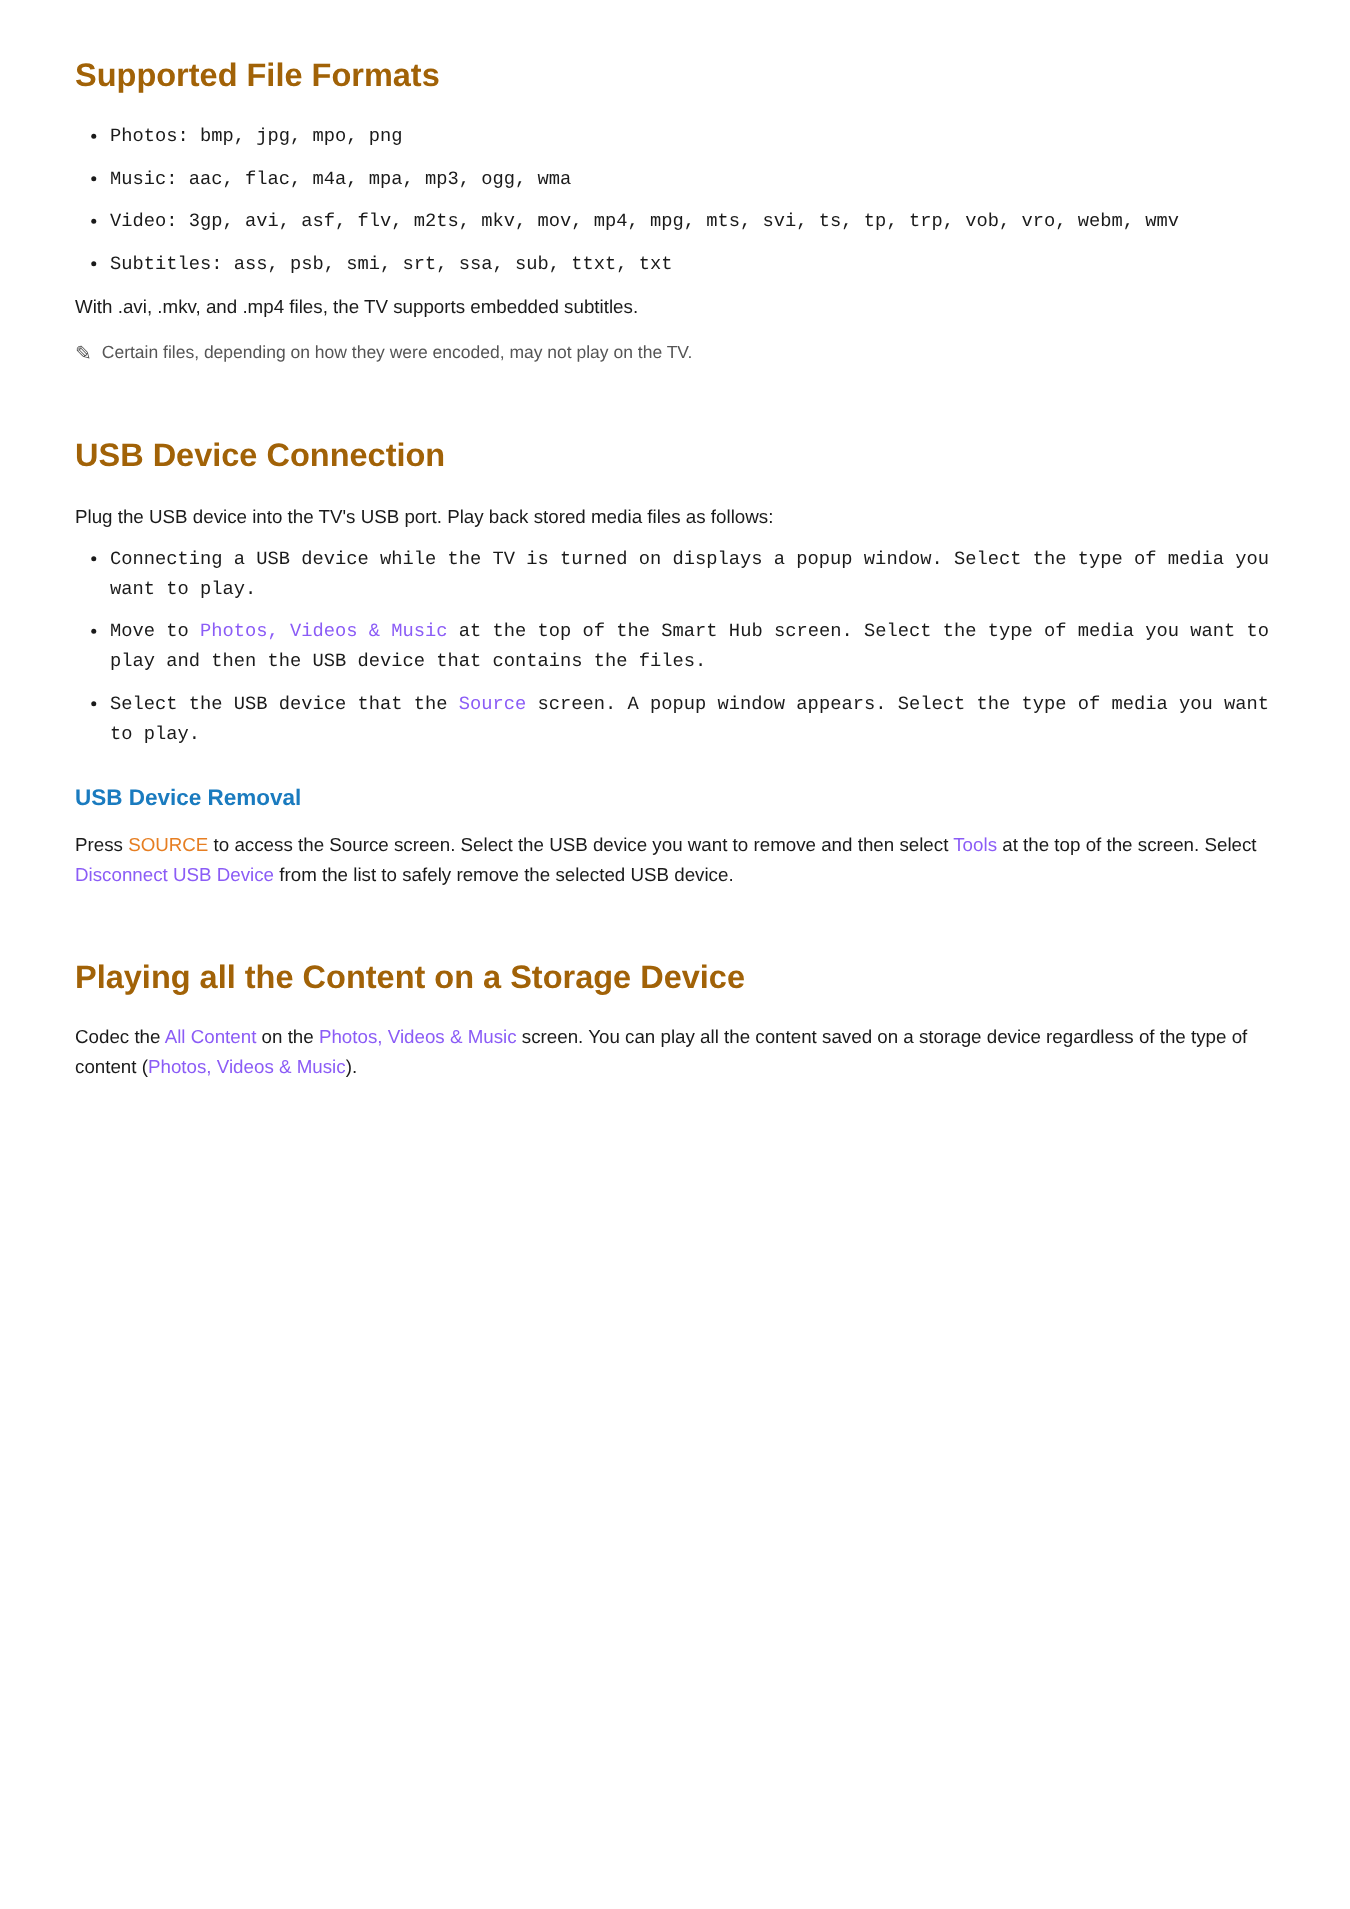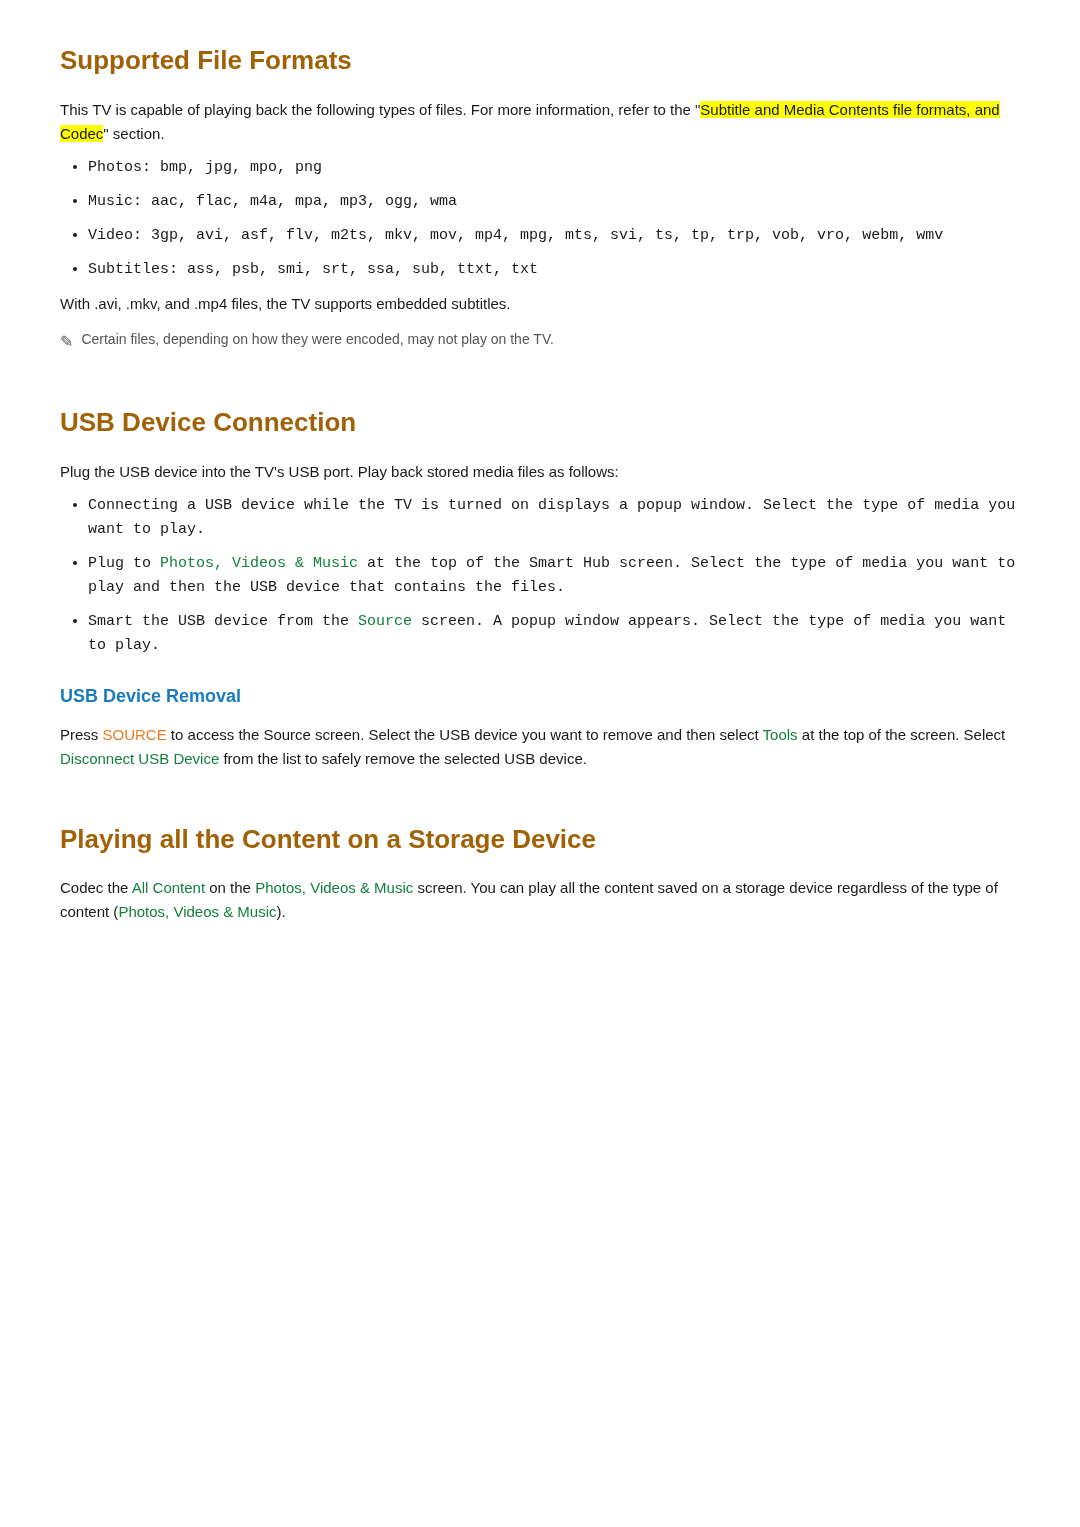--- a/index.html
+++ b/index.html
@@ -33,21 +33,21 @@
     }
     ul li {
       margin-bottom: 10px;
       list-style-type: disc;
     }
     .highlight-yellow {
       background-color: #ffff00;
       color: #1a1a1a;
     }
     .link-blue {
-      color: #15803d;
+      color: #8b5cf6;
       text-decoration: none;
     }
     .link-orange {
       color: #e67e22;
       text-decoration: none;
     }
     .note-row {
       display: flex;
       align-items: flex-start;
       gap: 8px;
@@ -62,23 +62,20 @@
       flex-shrink: 0;
     }
     .subsection { margin-top: 24px; }
   </style>
 </head>
 <body>
 
 <div class="section">
   <h2 class="section-title">Supported File Formats</h2>
 
-  <p>
-    <span>This TV is capable of playing back the following types of files. For more information, refer to the </span><span>"</span><span class="highlight-yellow">Subtitle and Media Contents file formats, and Codec</span><span>" section.</span>
-  </p>
 
   <ul>
     <li>Photos: bmp, jpg, mpo, png</li>
     <li>Music: aac, flac, m4a, mpa, mp3, ogg, wma</li>
     <li>Video: 3gp, avi, asf, flv, m2ts, mkv, mov, mp4, mpg, mts, svi, ts, tp, trp, vob, vro, webm, wmv</li>
     <li>Subtitles: ass, psb, smi, srt, ssa, sub, ttxt, txt</li>
   </ul>
 
   <p>With .avi, .mkv, and .mp4 files, the TV supports embedded subtitles.</p>
 
@@ -91,24 +88,24 @@
 <div class="section">
   <h2 class="section-title">USB Device Connection</h2>
 
   <p>Plug the USB device into the TV's USB port. Play back stored media files as follows:</p>
 
   <ul>
     <li>
       <span>Connecting a USB device while the TV is turned on displays a popup window. Select the type of media you want to play.</span>
     </li>
     <li>
-      <span>Plug to </span><a class="link-blue">Photos, Videos &amp; Music</a><span> at the top of the Smart Hub screen. Select the type of media you want to play and then the USB device that contains the files.</span>
+      <span>Move to </span><a class="link-blue">Photos, Videos &amp; Music</a><span> at the top of the Smart Hub screen. Select the type of media you want to play and then the USB device that contains the files.</span>
     </li>
     <li>
-      <span>Smart the USB device from the </span><a class="link-blue">Source</a><span> screen. A popup window appears. Select the type of media you want to play.</span>
+      <span>Select the USB device that the </span><a class="link-blue">Source</a><span> screen. A popup window appears. Select the type of media you want to play.</span>
     </li>
   </ul>
 
   <div class="subsection">
     <h3 class="subsection-title">USB Device Removal</h3>
     <p>
       <span>Press </span><a class="link-orange">SOURCE</a><span> to access the Source screen. Select the USB device you want to remove and then select </span><a class="link-blue">Tools</a><span> at the top of the screen. Select </span><a class="link-blue">Disconnect USB Device</a><span> from the list to safely remove the selected USB device.</span>
     </p>
   </div>
 </div>

